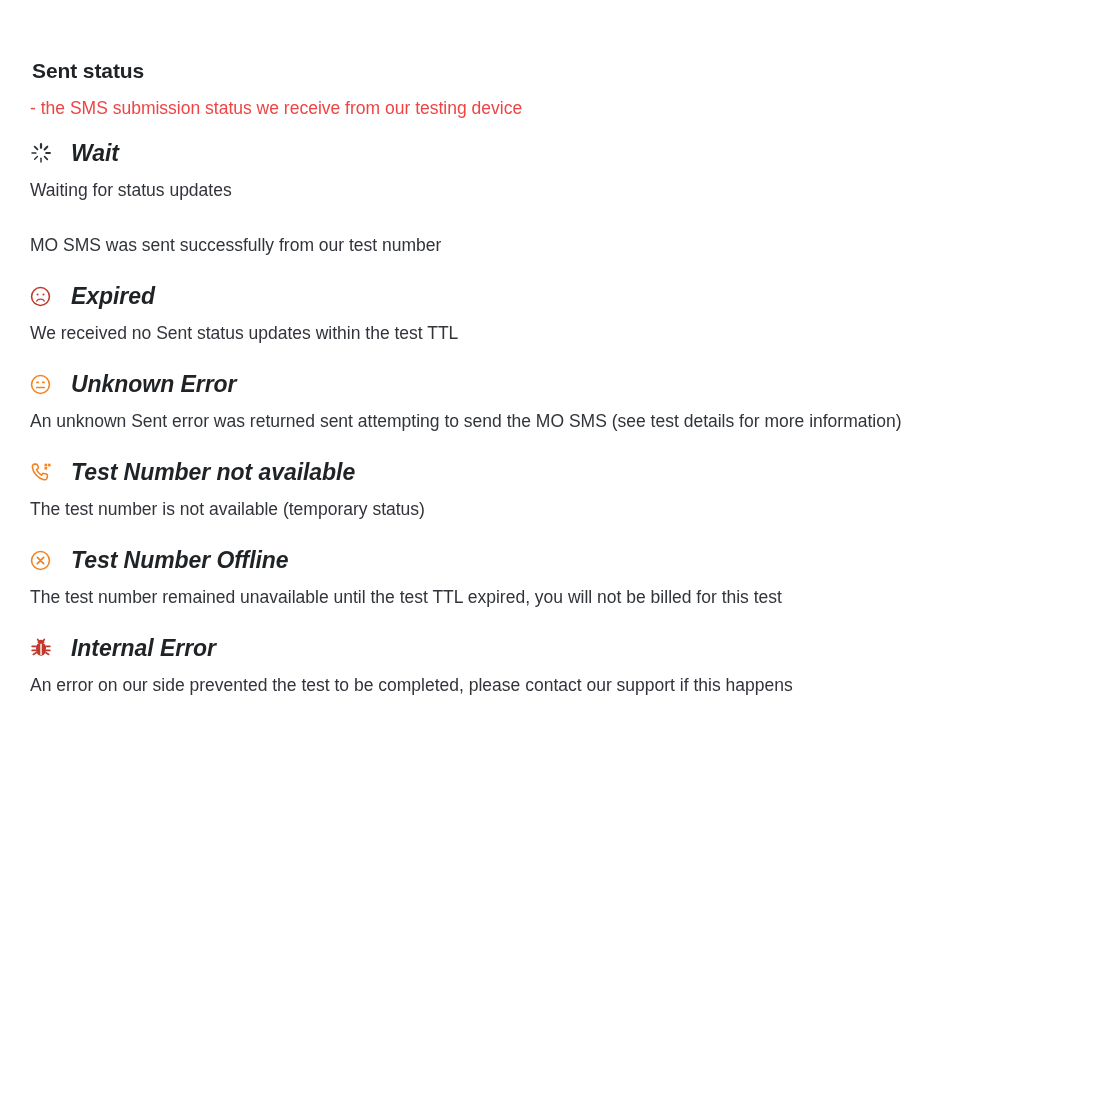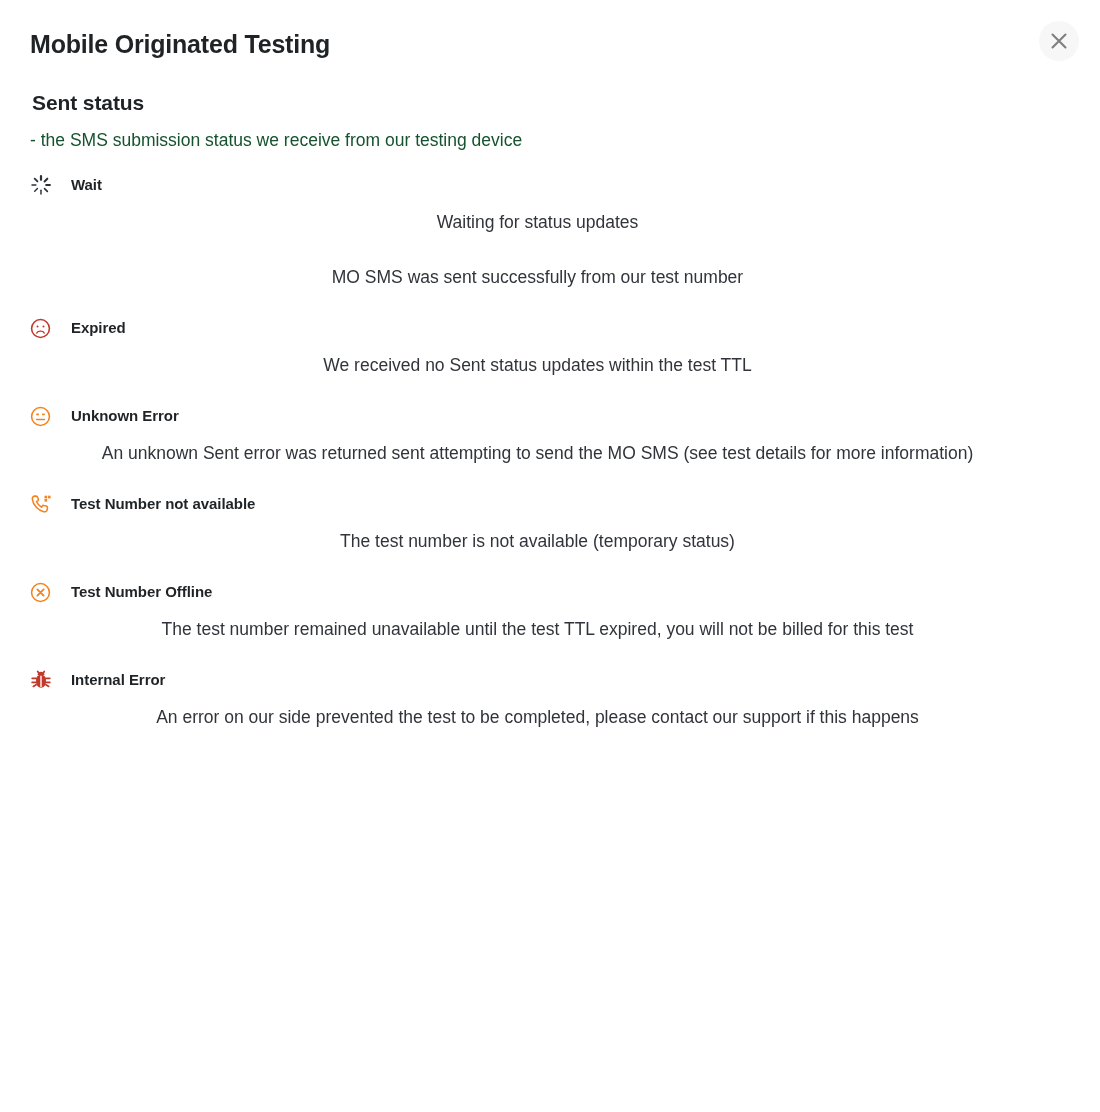--- a/index.html
+++ b/index.html
@@ -56,21 +56,21 @@
     font-size: 21px;
     font-weight: 700;
     line-height: 26px;
     color: #1f2326;
     margin: 2px;
     letter-spacing: -0.1px;
   }
   .section-subtitle {
     font-size: 17.5px;
     line-height: 24px;
-    color: #14532d;
+    color: #ef4444;
     margin: 12px 0 0 0;
     font-weight: 400;
   }
 
   
   .status-list { margin-top: 22px; }
 
   .status-item { margin-bottom: 25px; }
   .status-item:last-child { margin-bottom: 2px; }
 
@@ -83,52 +83,42 @@
   .status-icon {
     width: 24px;
     min-width: 24px;
     height: 22px;
     display: flex;
     align-items: center;
     justify-content: flex-start;
   }
   .status-icon svg { display: block; }
   .status-label {
-    font-size: 15px;
+    font-size: 23px;
     font-weight: 700;
     color: #1f2326;
     line-height: 22px;
     margin-left: 17px;
     letter-spacing: -0.05px;
+    font-style: italic;
   }
   .status-desc {
     font-size: 17.5px;
     line-height: 30px;
     color: #31343a;
     margin-top: 11px;
     max-width: 1015px;
     font-weight: 400;
-    text-align: center;
   }
 </style>
 </head>
 <body>
 
 <div class="modal">
 
-  <div class="modal-header">
-    <h1 class="modal-title">Mobile Originated Testing</h1>
-    <button class="close-button" aria-label="Close">
-      <span>
-        <svg width="22" height="22" viewBox="0 0 22 22">
-          <path d="M4.5 4.5 L17.5 17.5 M17.5 4.5 L4.5 17.5" stroke="#7f7f7f" stroke-width="2.1" stroke-linecap="round" fill="none"></path>
-        </svg>
-      </span>
-    </button>
-  </div>
 
   <div class="section">
     <h2 class="section-title">Sent status</h2>
     <p class="section-subtitle">- the SMS submission status we receive from our testing device</p>
 
     <div class="status-list">
 
       <div class="status-item">
         <div class="status-head">
           <span class="status-icon">

